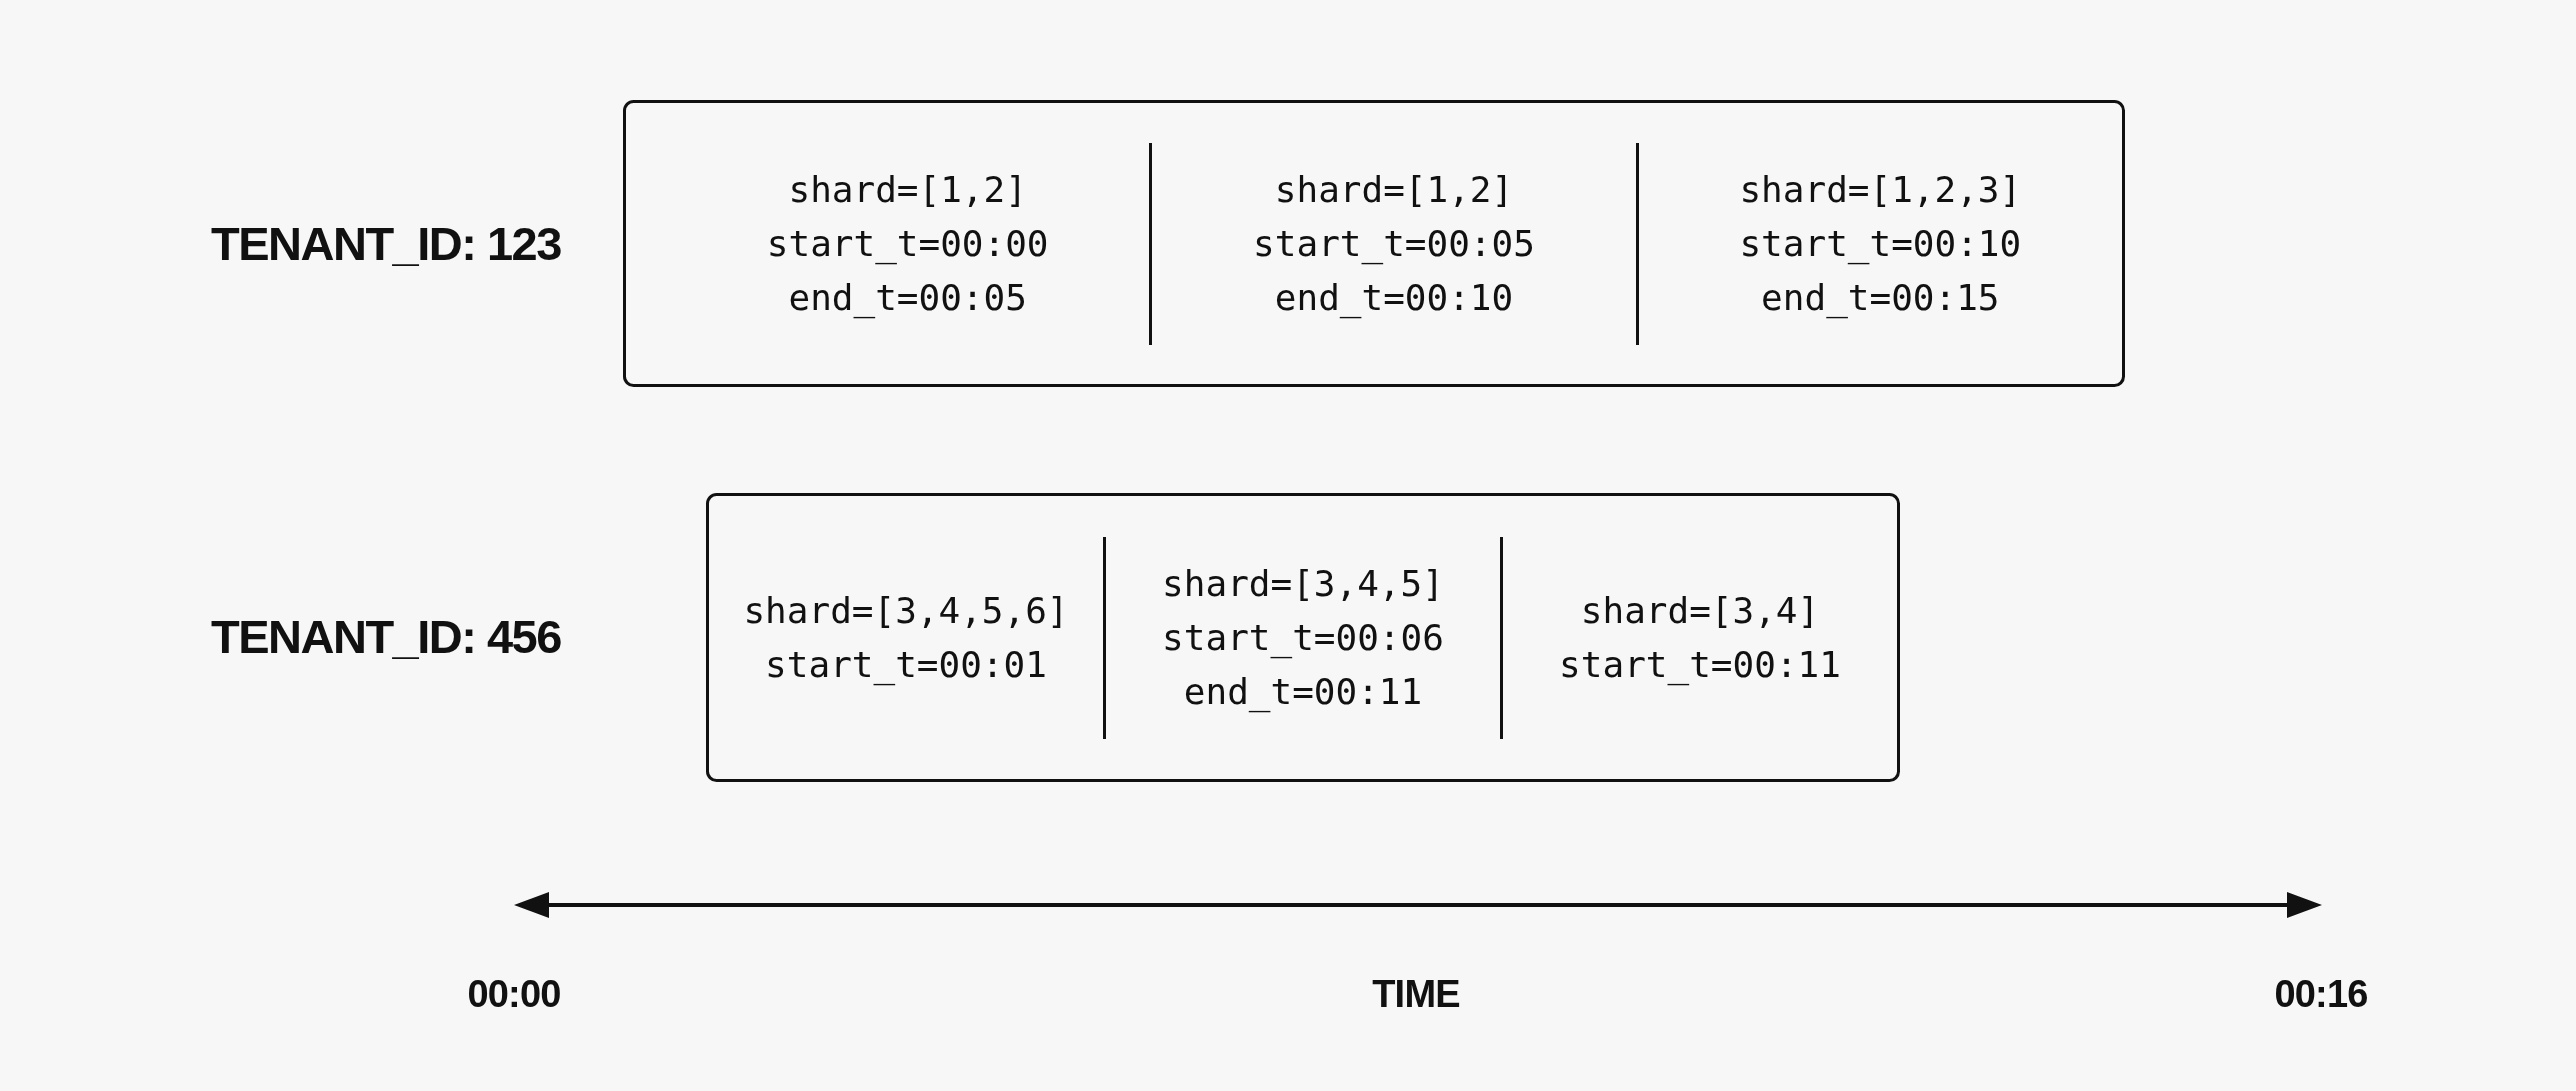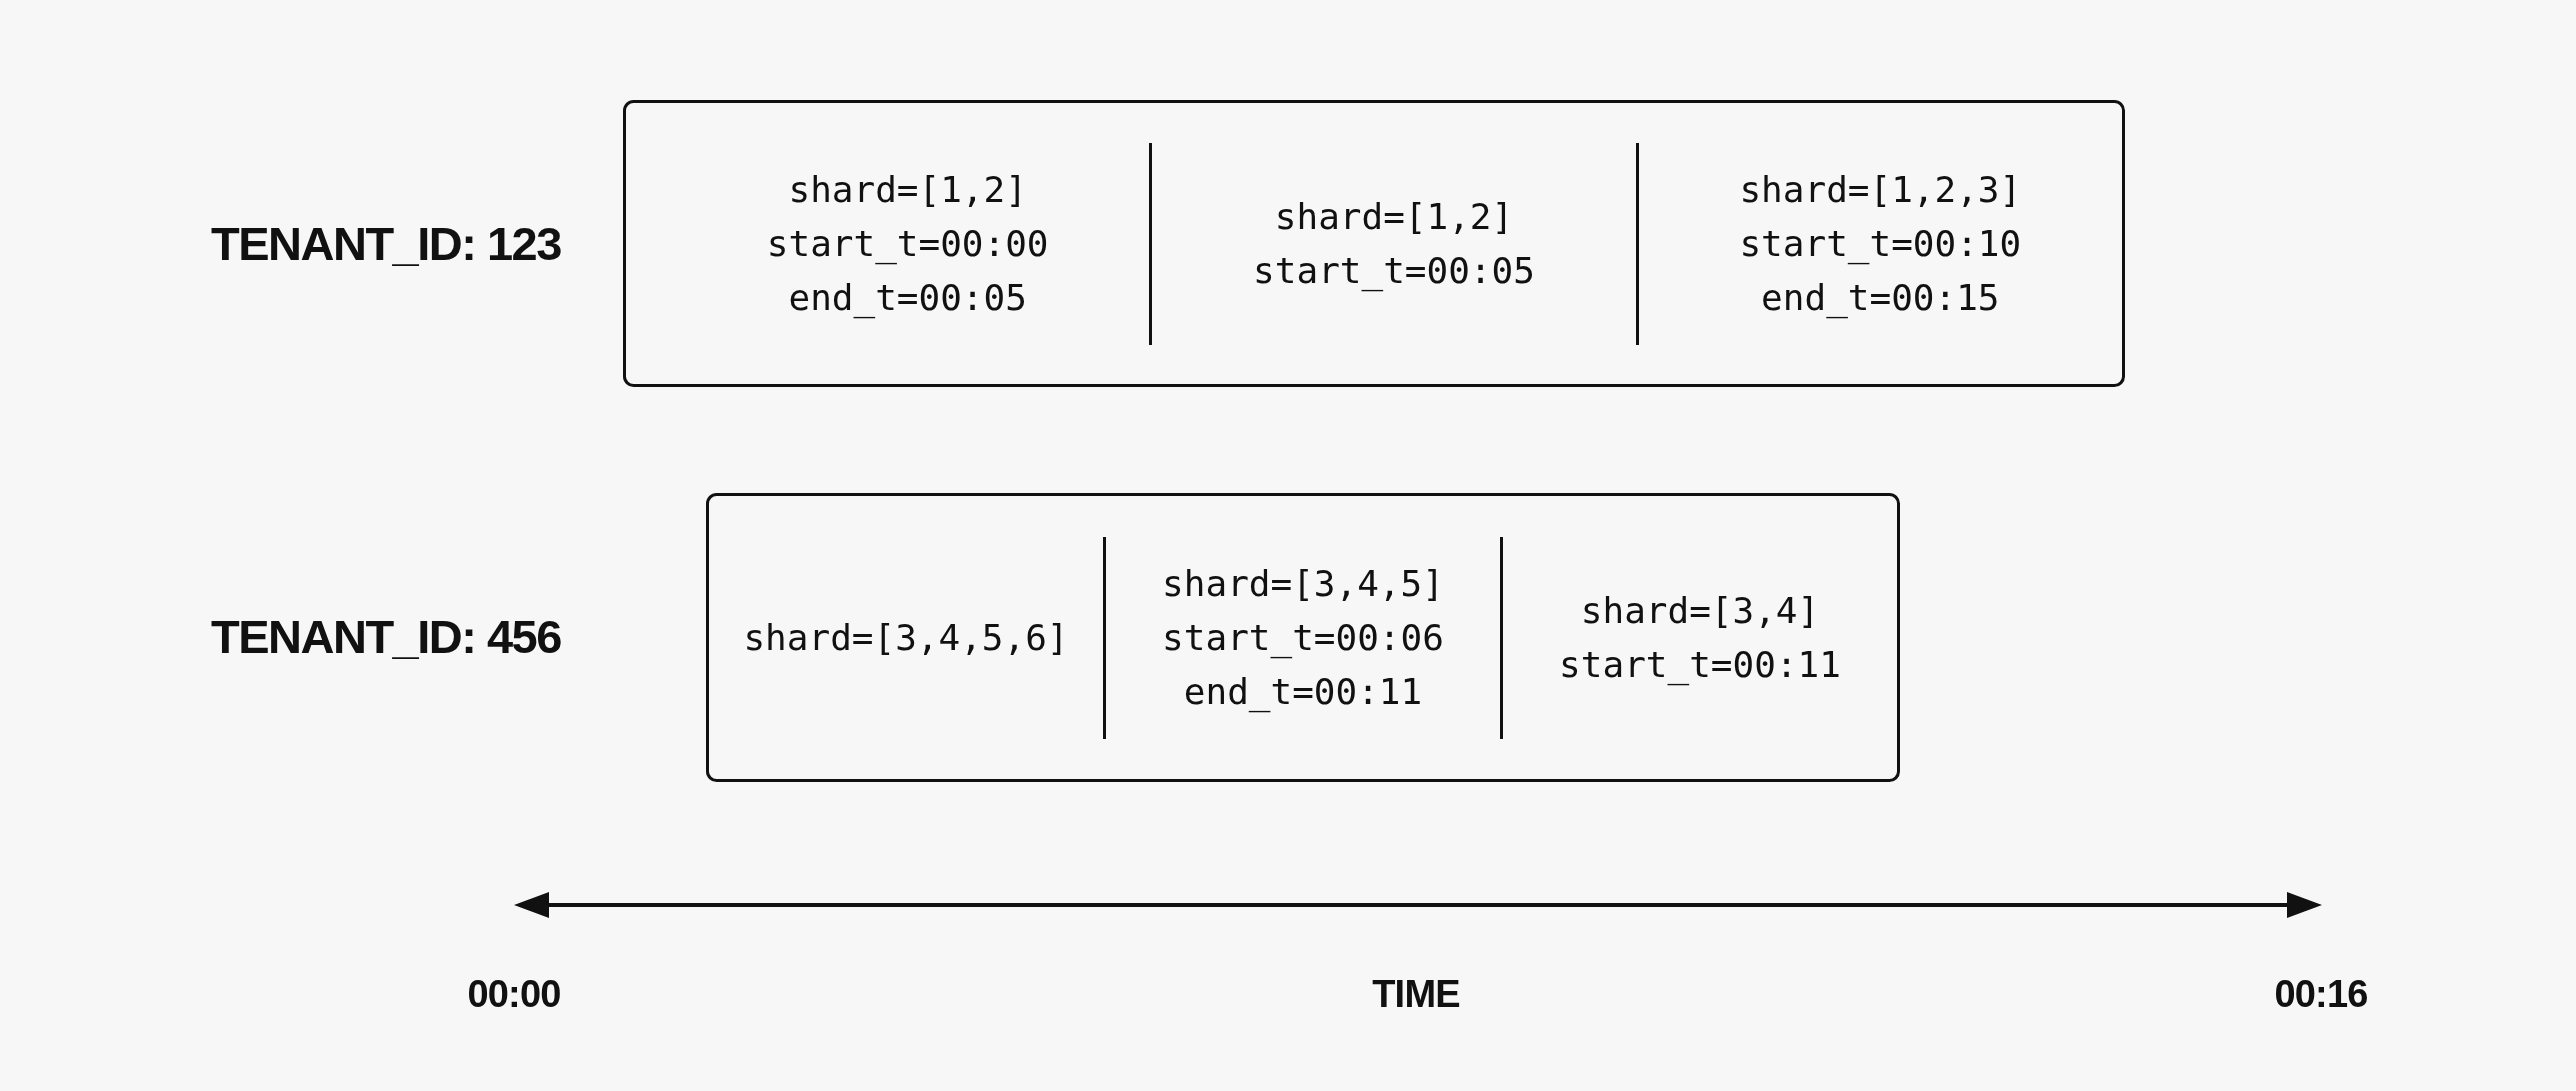--- a/index.html
+++ b/index.html
@@ -116,34 +116,36 @@
   <div class="sched-box b1">
     <div class="segment">
       <div class="seg-line">shard=[1,2]</div>
       <div class="seg-line">start_t=00:00</div>
       <div class="seg-line">end_t=00:05</div>
     </div>
     <div class="divider"></div>
     <div class="segment">
       <div class="seg-line">shard=[1,2]</div>
       <div class="seg-line">start_t=00:05</div>
+      <div class="seg-line">end_t=00:10</div>
     </div>
     <div class="divider"></div>
     <div class="segment">
       <div class="seg-line">shard=[1,2,3]</div>
       <div class="seg-line">start_t=00:10</div>
       <div class="seg-line">end_t=00:15</div>
     </div>
   </div>
 
   <div class="tenant-label t2">TENANT_ID: 456</div>
 
   <div class="sched-box b2">
     <div class="segment">
       <div class="seg-line">shard=[3,4,5,6]</div>
+      <div class="seg-line">start_t=00:01</div>
     </div>
     <div class="divider"></div>
     <div class="segment">
       <div class="seg-line">shard=[3,4,5]</div>
       <div class="seg-line">start_t=00:06</div>
       <div class="seg-line">end_t=00:11</div>
     </div>
     <div class="divider"></div>
     <div class="segment">
       <div class="seg-line">shard=[3,4]</div>

